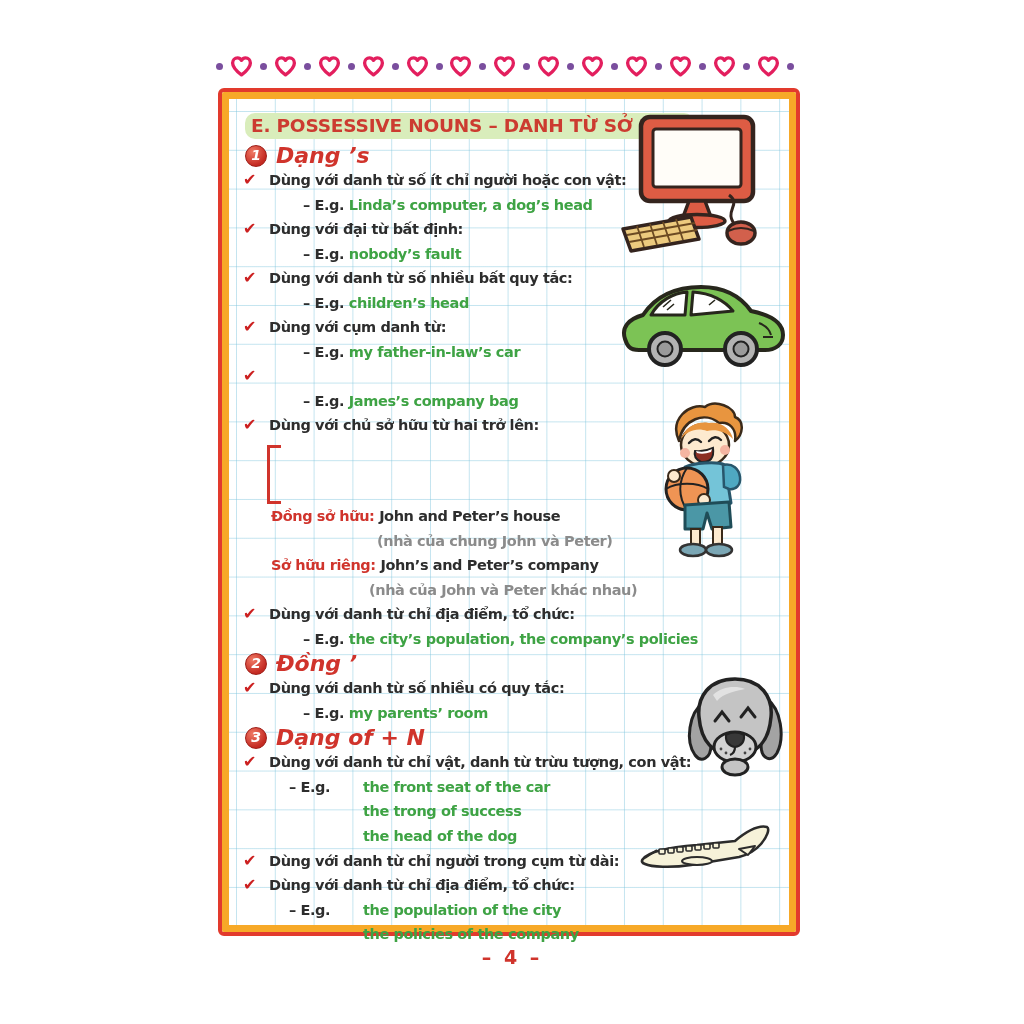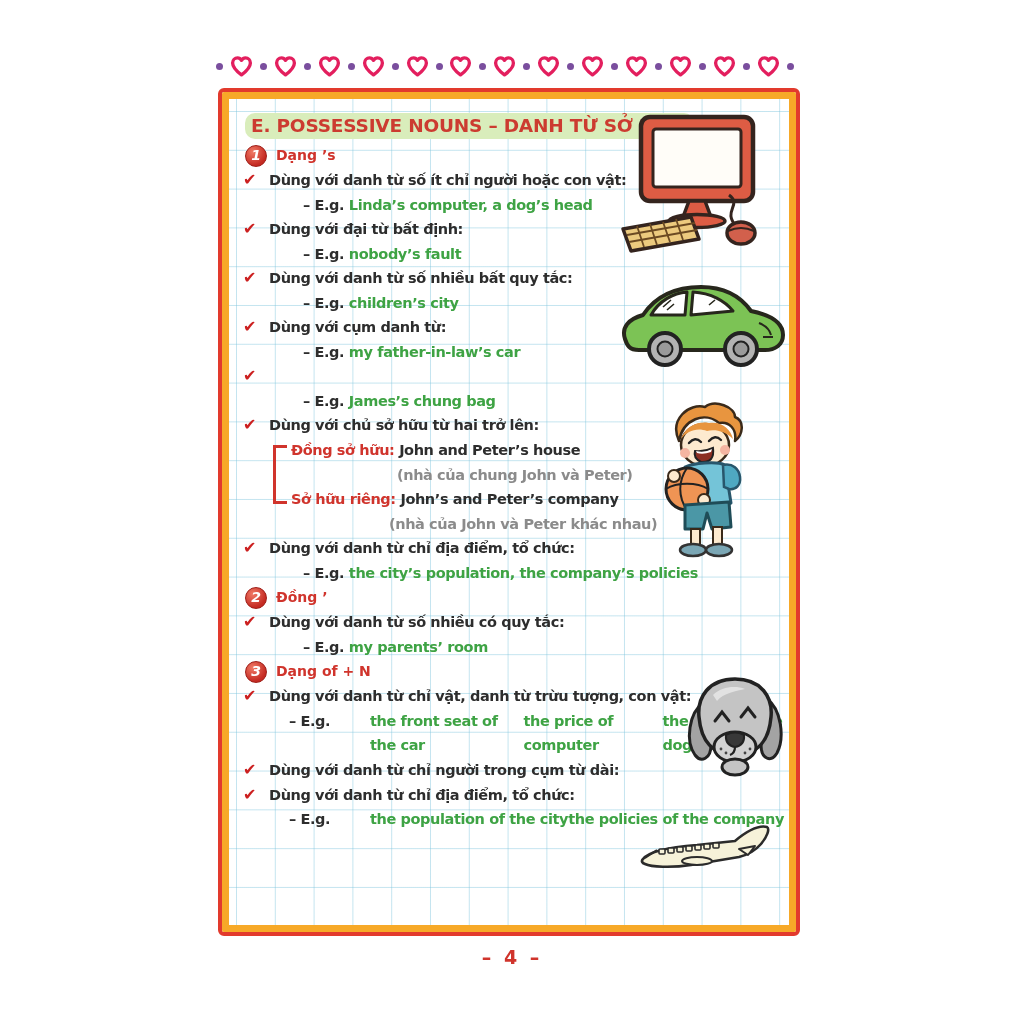--- a/index.html
+++ b/index.html
@@ -37,33 +37,33 @@
     background:#d9edbb;color:#cc3b30;font-size:18.5px;font-weight:bold;
     padding:2px 10px 3px 6px;border-radius:10px;letter-spacing:-0.2px;white-space:nowrap;
   }
   .sec-head{display:flex;align-items:center;gap:9px;line-height:25px;margin-left:2px;}
   .num-badge{
     width:22px;height:22px;border-radius:50%;flex:none;
     background:radial-gradient(circle at 35% 30%, #f07a66, #c42a22 70%);
     border:1.5px solid #9e1d17;color:#fff;font-size:14px;font-weight:bold;font-style:italic;
     display:inline-flex;align-items:center;justify-content:center;box-sizing:border-box;
   }
-  .sec-title{color:#d0342c;font-size:14px;font-weight:bold;letter-spacing:0;text-align:center;}
+  .sec-title{color:#d0342c;font-size:22px;font-weight:bold;font-style:italic;letter-spacing:0;text-align:center;}
   .rule{display:flex;gap:5px;}
   .check{color:#cc2020;width:21px;flex:none;font-size:16px;}
   .eg{margin-left:60px;}
   .eg-label{color:#2d2d2d;}
   .green{color:#3ea344;}
   .gray{color:#8b8b8b;}
   .red{color:#d0342c;}
   .eg-flex{display:flex;margin-left:46px;}
   .eg-flex .eg-label{width:58px;flex:none;}
-  .stack{display:flex;flex-direction:row;margin-left:23px;}
-  
-  .ownership{display:flex;margin-left:30px;}
+  .stack{display:flex;flex-direction:column;margin-left:16px;}
+  
+  .ownership{display:flex;margin-left:24px;flex-direction:column;}
   .bracket{
     width:11px;height:53px;margin-top:7px;flex:none;
     border-left:3.5px solid #d0342c;border-top:3.5px solid #d0342c;border-bottom:3.5px solid #d0342c;
   }
   .own-lines{margin-left:4px;}
   .own-note1{padding-left:106px;}
   .own-note2{padding-left:98px;}
   
   .illus{position:absolute;}
   #illus-computer{left:388px;top:14px;}
@@ -166,38 +166,38 @@
         <span class="eg-label">– E.g.</span>
         <span class="green">nobody’s fault</span>
       </div>
 
       <div class="line rule">
         <span class="check">✔</span>
         <span>Dùng với danh từ số nhiều bất quy tắc:</span>
       </div>
       <div class="line eg">
         <span class="eg-label">– E.g.</span>
-        <span class="green">children’s city</span>
+        <span class="green">children’s head</span>
       </div>
 
       <div class="line rule">
         <span class="check">✔</span>
         <span>Dùng với cụm danh từ:</span>
       </div>
       <div class="line eg">
         <span class="eg-label">– E.g.</span>
         <span class="green">my father-in-law’s car</span>
       </div>
 
       <div class="line rule">
         <span class="check">✔</span>
       </div>
       <div class="line eg">
         <span class="eg-label">– E.g.</span>
-        <span class="green">James’s chung bag</span>
+        <span class="green">James’s company bag</span>
       </div>
 
       <div class="line rule">
         <span class="check">✔</span>
         <span>Dùng với chủ sở hữu từ hai trở lên:</span>
       </div>
 
       <div class="ownership">
         <div class="bracket"></div>
         <div class="own-lines">
@@ -242,21 +242,21 @@
       </div>
 
       <div class="line rule">
         <span class="check">✔</span>
         <span>Dùng với danh từ chỉ vật, danh từ trừu tượng, con vật:</span>
       </div>
       <div class="eg-flex">
         <span class="line eg-label">– E.g.</span>
         <span class="stack">
           <span class="line green">the front seat of the car</span>
-          <span class="line green">the price of computer</span>
+          <span class="line green">the trong of success</span>
           <span class="line green">the head of the dog</span>
         </span>
       </div>
 
       <div class="line rule">
         <span class="check">✔</span>
         <span>Dùng với danh từ chỉ người trong cụm từ dài:</span>
       </div>
 
       <div class="line rule">

